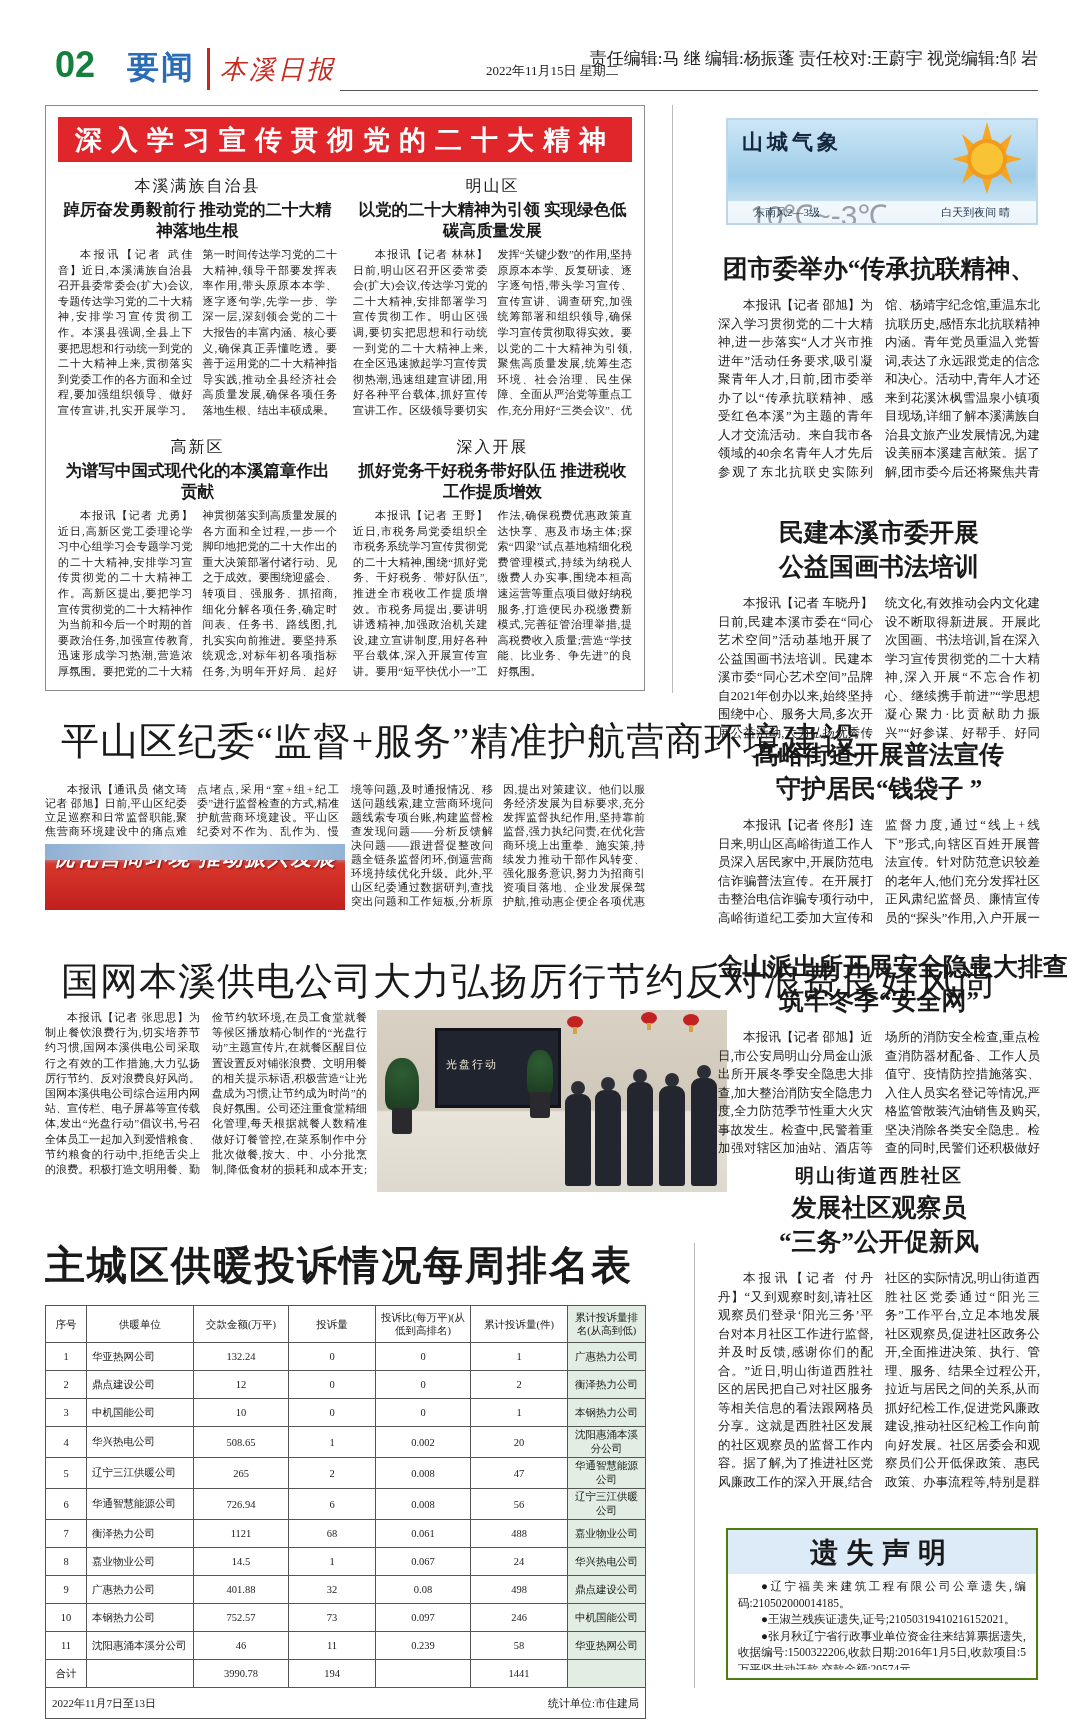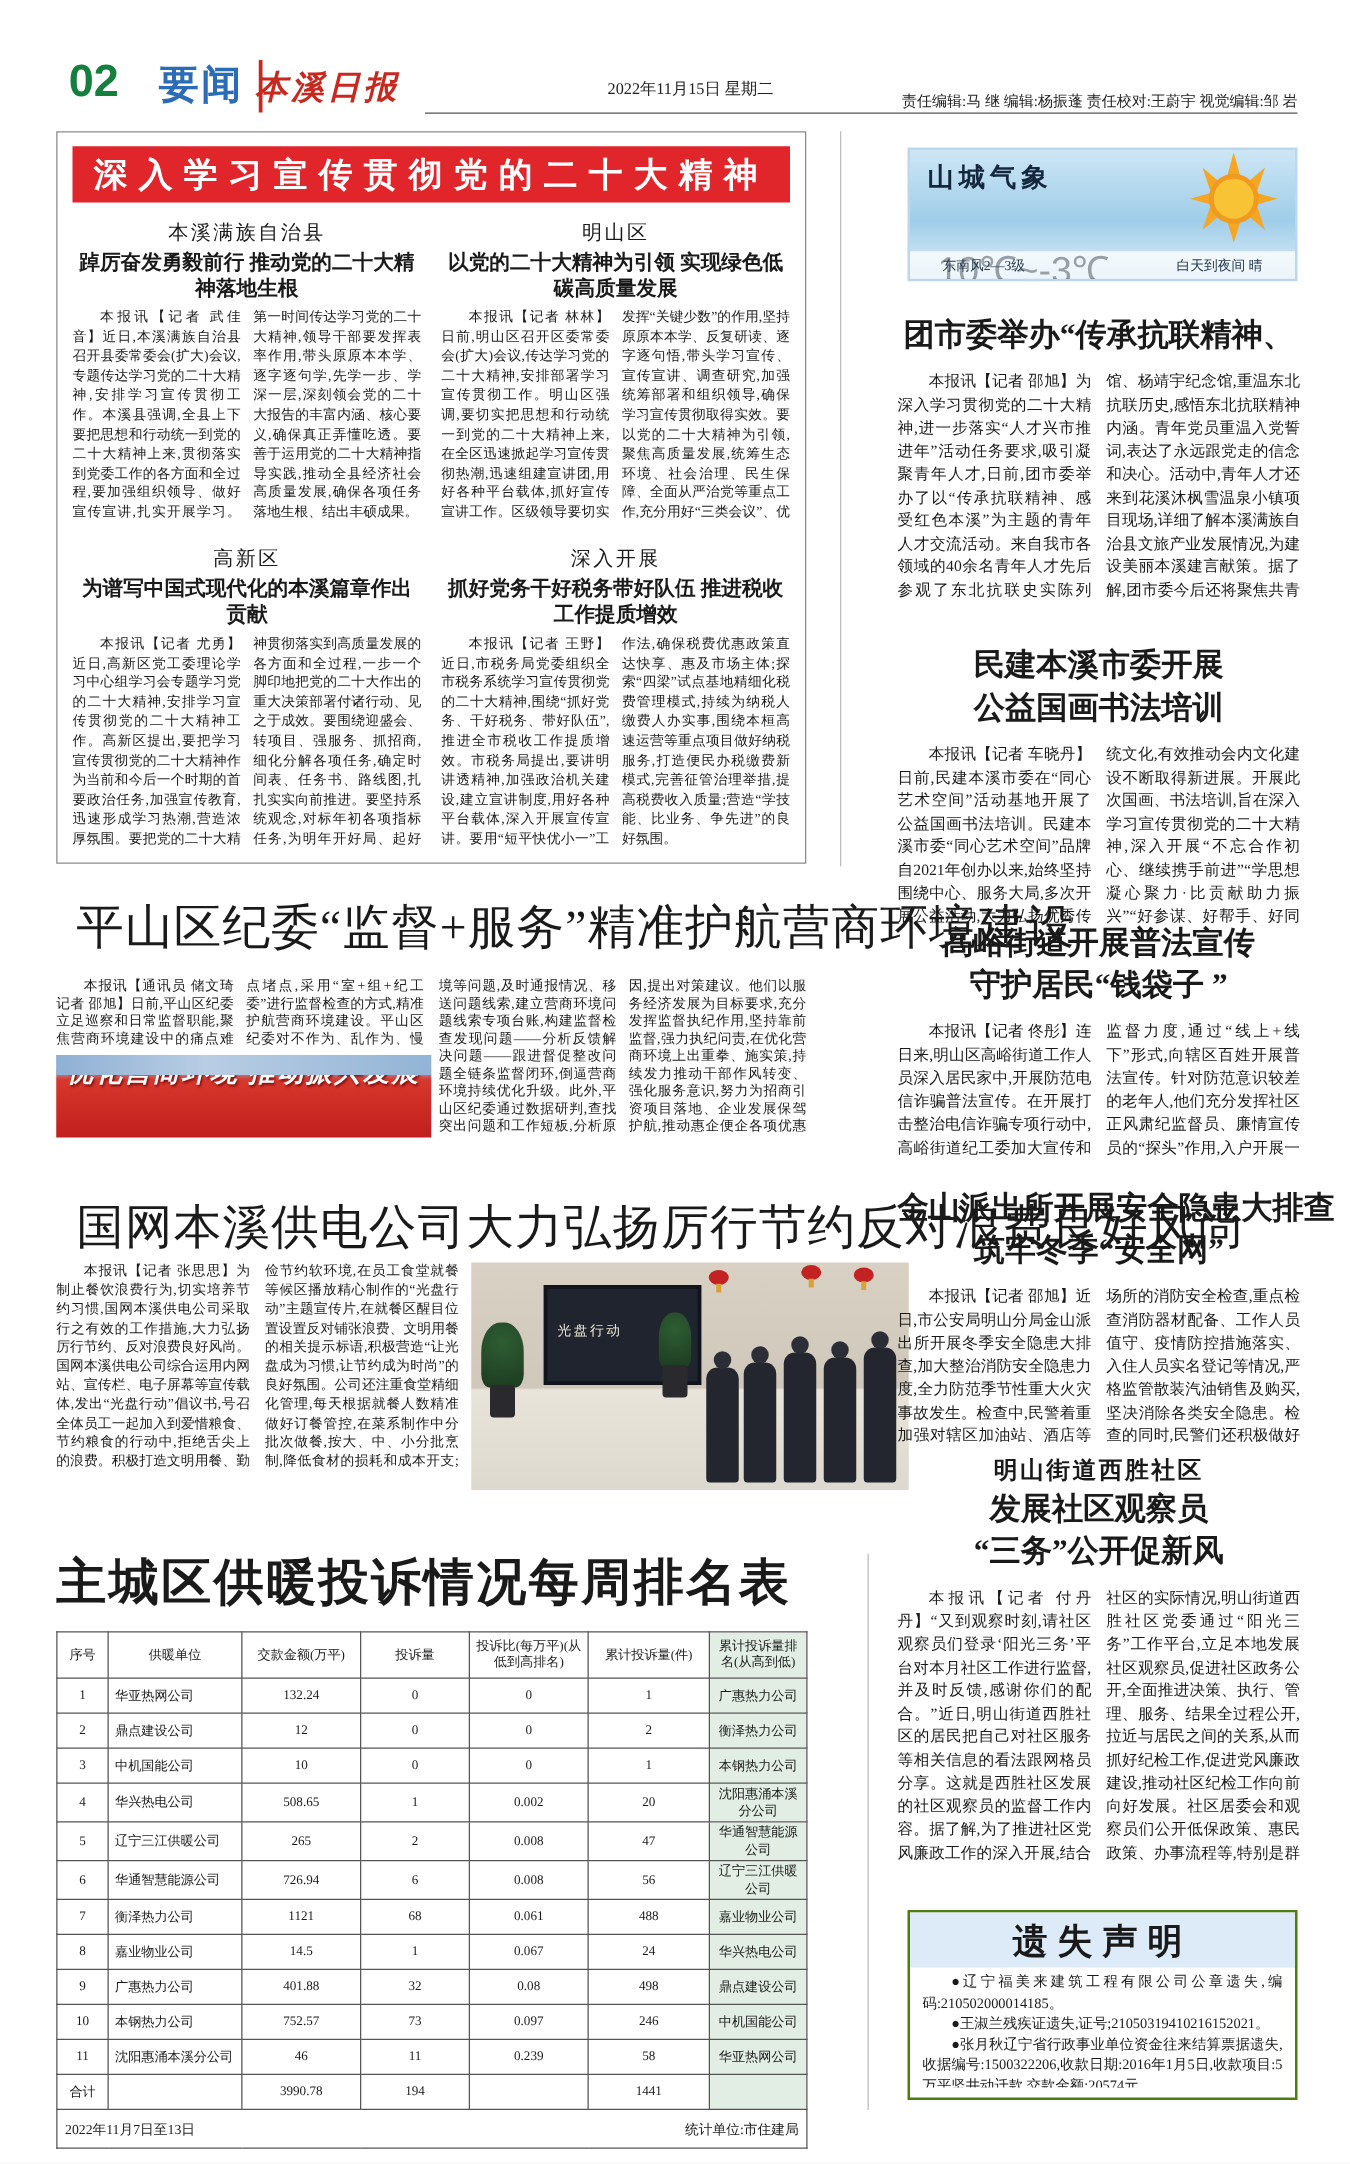--- a/index.html
+++ b/index.html
@@ -3,24 +3,24 @@
 <meta charset="utf-8">
 <style>
   html,body{margin:0;padding:0;background:#e9e9e9;}
   .page{position:relative;width:1080px;height:1731px;background:#ffffff;margin:0 auto;
         font-family:"Liberation Serif","DejaVu Serif",serif;color:#1a1a1a;overflow:hidden;}
   
   .pageno{position:absolute;left:55px;top:44px;font-size:36px;font-weight:bold;color:#15803d;
           font-family:"Liberation Sans",sans-serif;}
   .section-name{position:absolute;left:127px;top:46px;font-size:32px;font-weight:bold;color:#2a6cb5;letter-spacing:2px;}
   .masthead-bar{position:absolute;left:207px;top:48px;width:3px;height:42px;background:#c8291f;}
-  .masthead{position:absolute;left:204px;top:52px;font-size:26px;font-weight:bold;color:#c8291f;
+  .masthead{position:absolute;left:220px;top:52px;font-size:26px;font-weight:normal;color:#c8291f;
             font-style:italic;letter-spacing:3px;}
   .pub-date{position:absolute;left:486px;top:62px;font-size:13px;color:#222;}
-  .editors{position:absolute;right:42px;top:73px;font-size:12px;color:#222;}
+  .editors{position:absolute;right:42px;top:47px;font-size:17px;color:#222;}
   .header-rule{position:absolute;left:340px;top:90px;width:698px;height:1px;background:#555;}
   
   .divider-a{position:absolute;left:672px;top:105px;width:1px;height:588px;background:#bbb;}
   .divider-b{position:absolute;left:694px;top:1243px;width:1px;height:445px;background:#bbb;}
   
   .box1{position:absolute;left:45px;top:105px;width:600px;height:586px;border:1px solid #8a8a8a;box-sizing:border-box;}
   .box1-banner{margin:11px 12px 6px 12px;height:45px;background:#e0252b;color:#fff;display:flex;
                align-items:center;justify-content:center;font-size:27px;font-weight:bold;letter-spacing:9px;}
   .box1-grid{display:grid;grid-template-columns:1fr 1fr;column-gap:16px;row-gap:4px;padding:4px 12px 0 12px;}
   .mini-article .kicker{text-align:center;font-size:16px;letter-spacing:2px;margin:4px 0 2px 0;}

